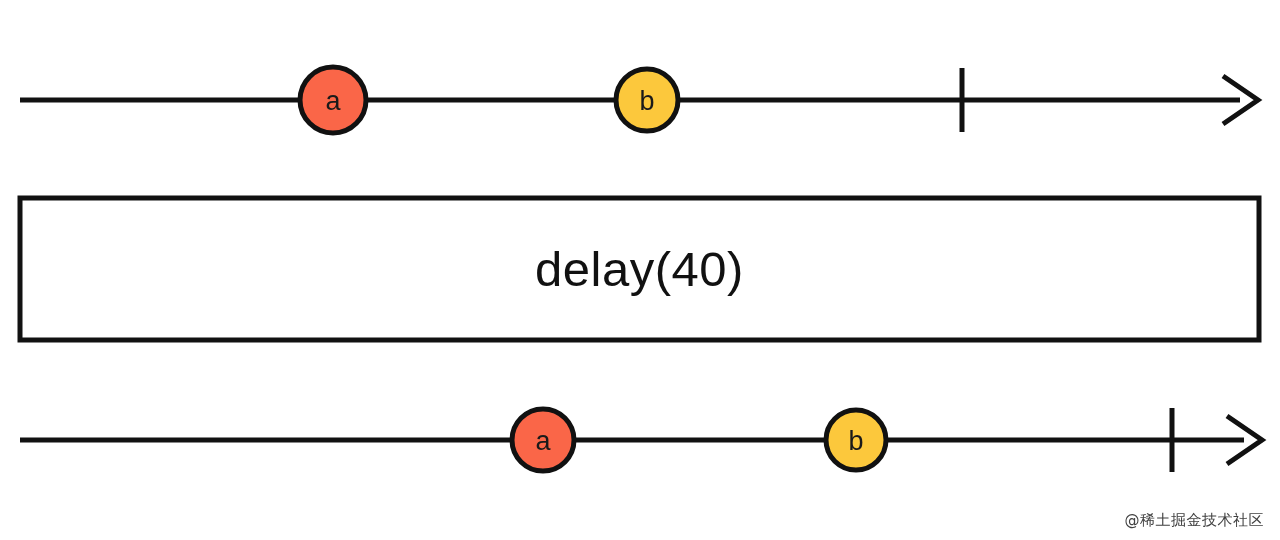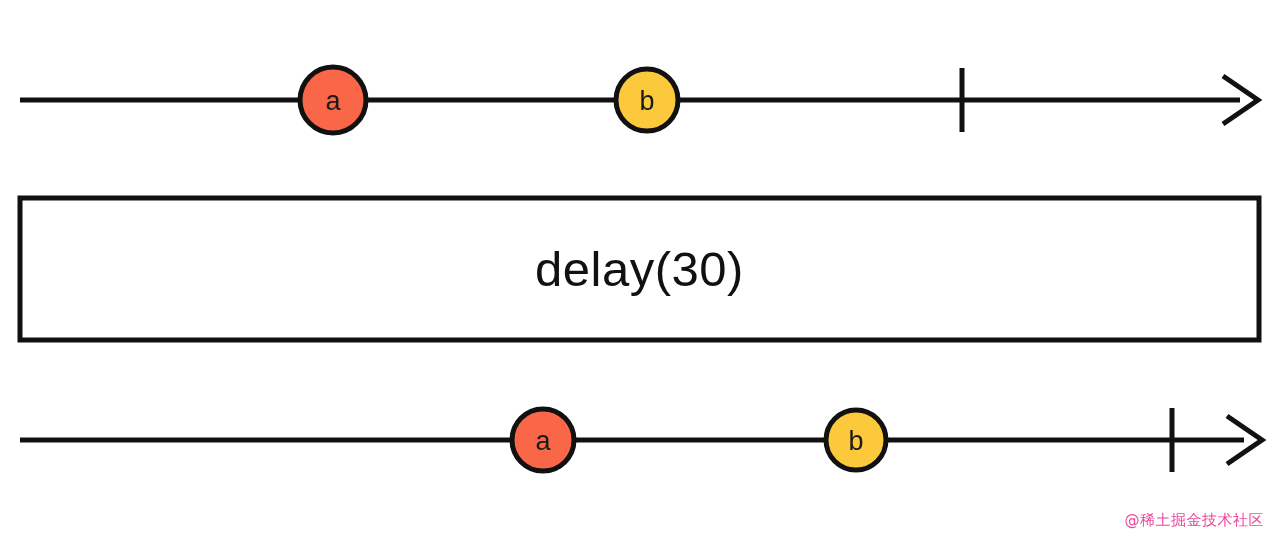--- a/index.html
+++ b/index.html
@@ -69,21 +69,21 @@
     letter-spacing: 0.5px;
     white-space: nowrap;
     pointer-events: none;
   }
   #watermark {
     position: absolute;
     right: 16px;
     bottom: 10px;
     font-family: "DejaVu Sans", sans-serif;
     font-size: 15px;
-    color: #ec4899;
+    color: #404040;
     letter-spacing: 0.5px;
     white-space: nowrap;
     user-select: none;
   }
 </style>
 </head>
 <body>
 
 <div id="stage">
 
@@ -124,17 +124,17 @@
         <text class="marble-label" x="543" y="441">a</text>
       </g>
 
       <g>
         <circle class="marble-circle" cx="856" cy="440" r="30" fill="#FCC83C"></circle>
         <text class="marble-label" x="856" y="441">b</text>
       </g>
     </g>
   </svg>
 
-  <div id="operator-label" style="left: 20px; top: 198px; width: 1239px; height: 142px;">delay(30)</div>
+  <div id="operator-label" style="left: 20px; top: 198px; width: 1239px; height: 142px;">delay(40)</div>
 
   <div id="watermark">@稀土掘金技术社区</div>
 
 </div>
 
 </body></html>

